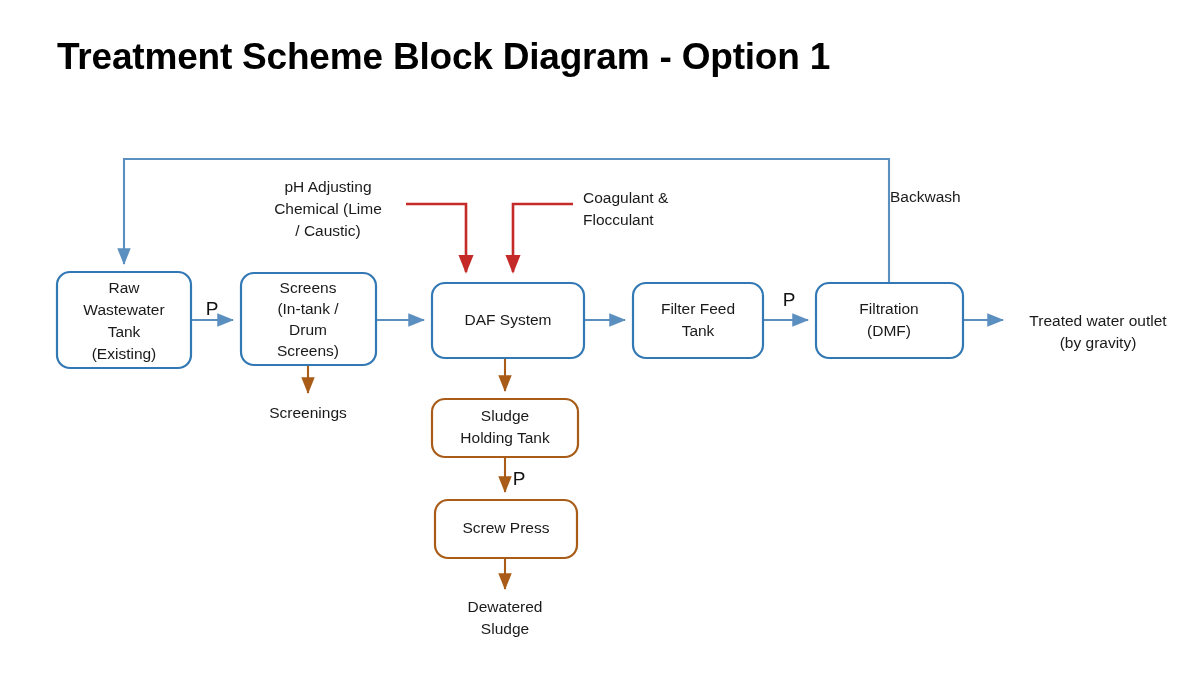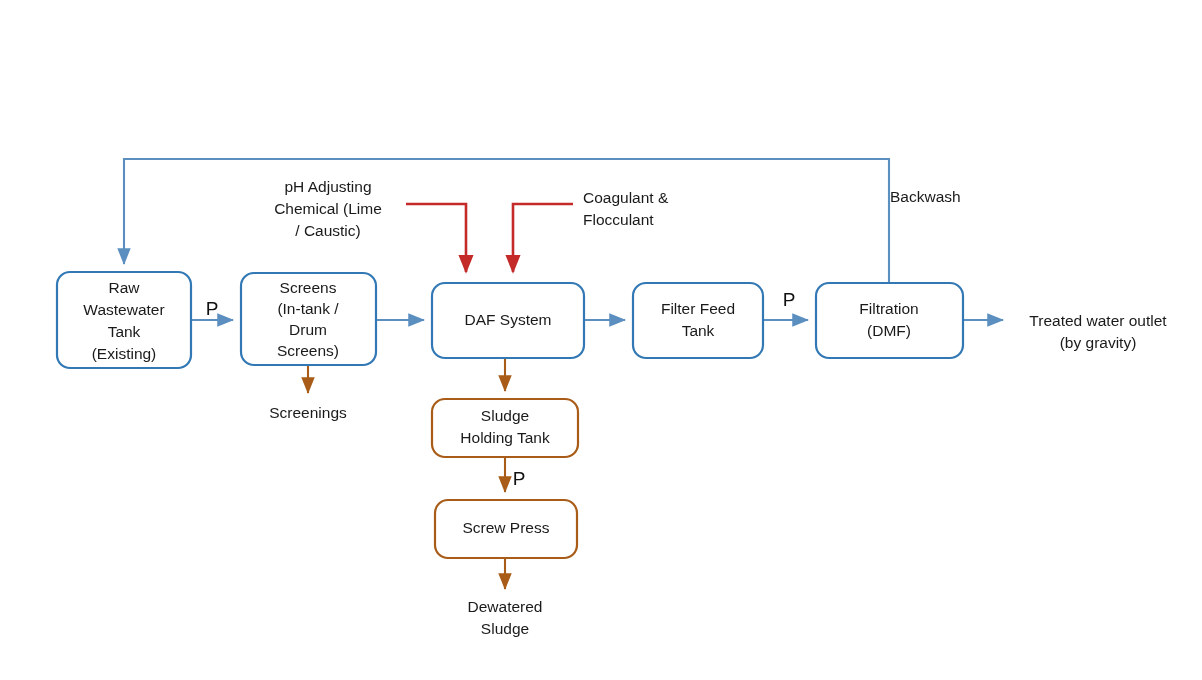--- a/index.html
+++ b/index.html
@@ -86,20 +86,21 @@
     stroke: #c42a28;
     stroke-width: 2.6;
     fill: none;
   }
 </style>
 </head>
 <body>
 
 <div id="canvas">
 
+  <div id="diagram-title">Treatment Scheme Block Diagram - Option 1</div>
 
   <svg class="layer" viewBox="0 0 1202 680">
     <defs>
       <marker id="arrow-blue" markerWidth="9" markerHeight="9" refX="7.5" refY="3.2" orient="auto" markerUnits="strokeWidth">
         <path d="M0,0 L8,3.2 L0,6.4 z" fill="#5b8fc0"></path>
       </marker>
       <marker id="arrow-brown" markerWidth="9" markerHeight="9" refX="7.5" refY="3.2" orient="auto" markerUnits="strokeWidth">
         <path d="M0,0 L8,3.2 L0,6.4 z" fill="#a85c17"></path>
       </marker>
       <marker id="arrow-red" markerWidth="8" markerHeight="8" refX="6.5" refY="2.9" orient="auto" markerUnits="strokeWidth">

